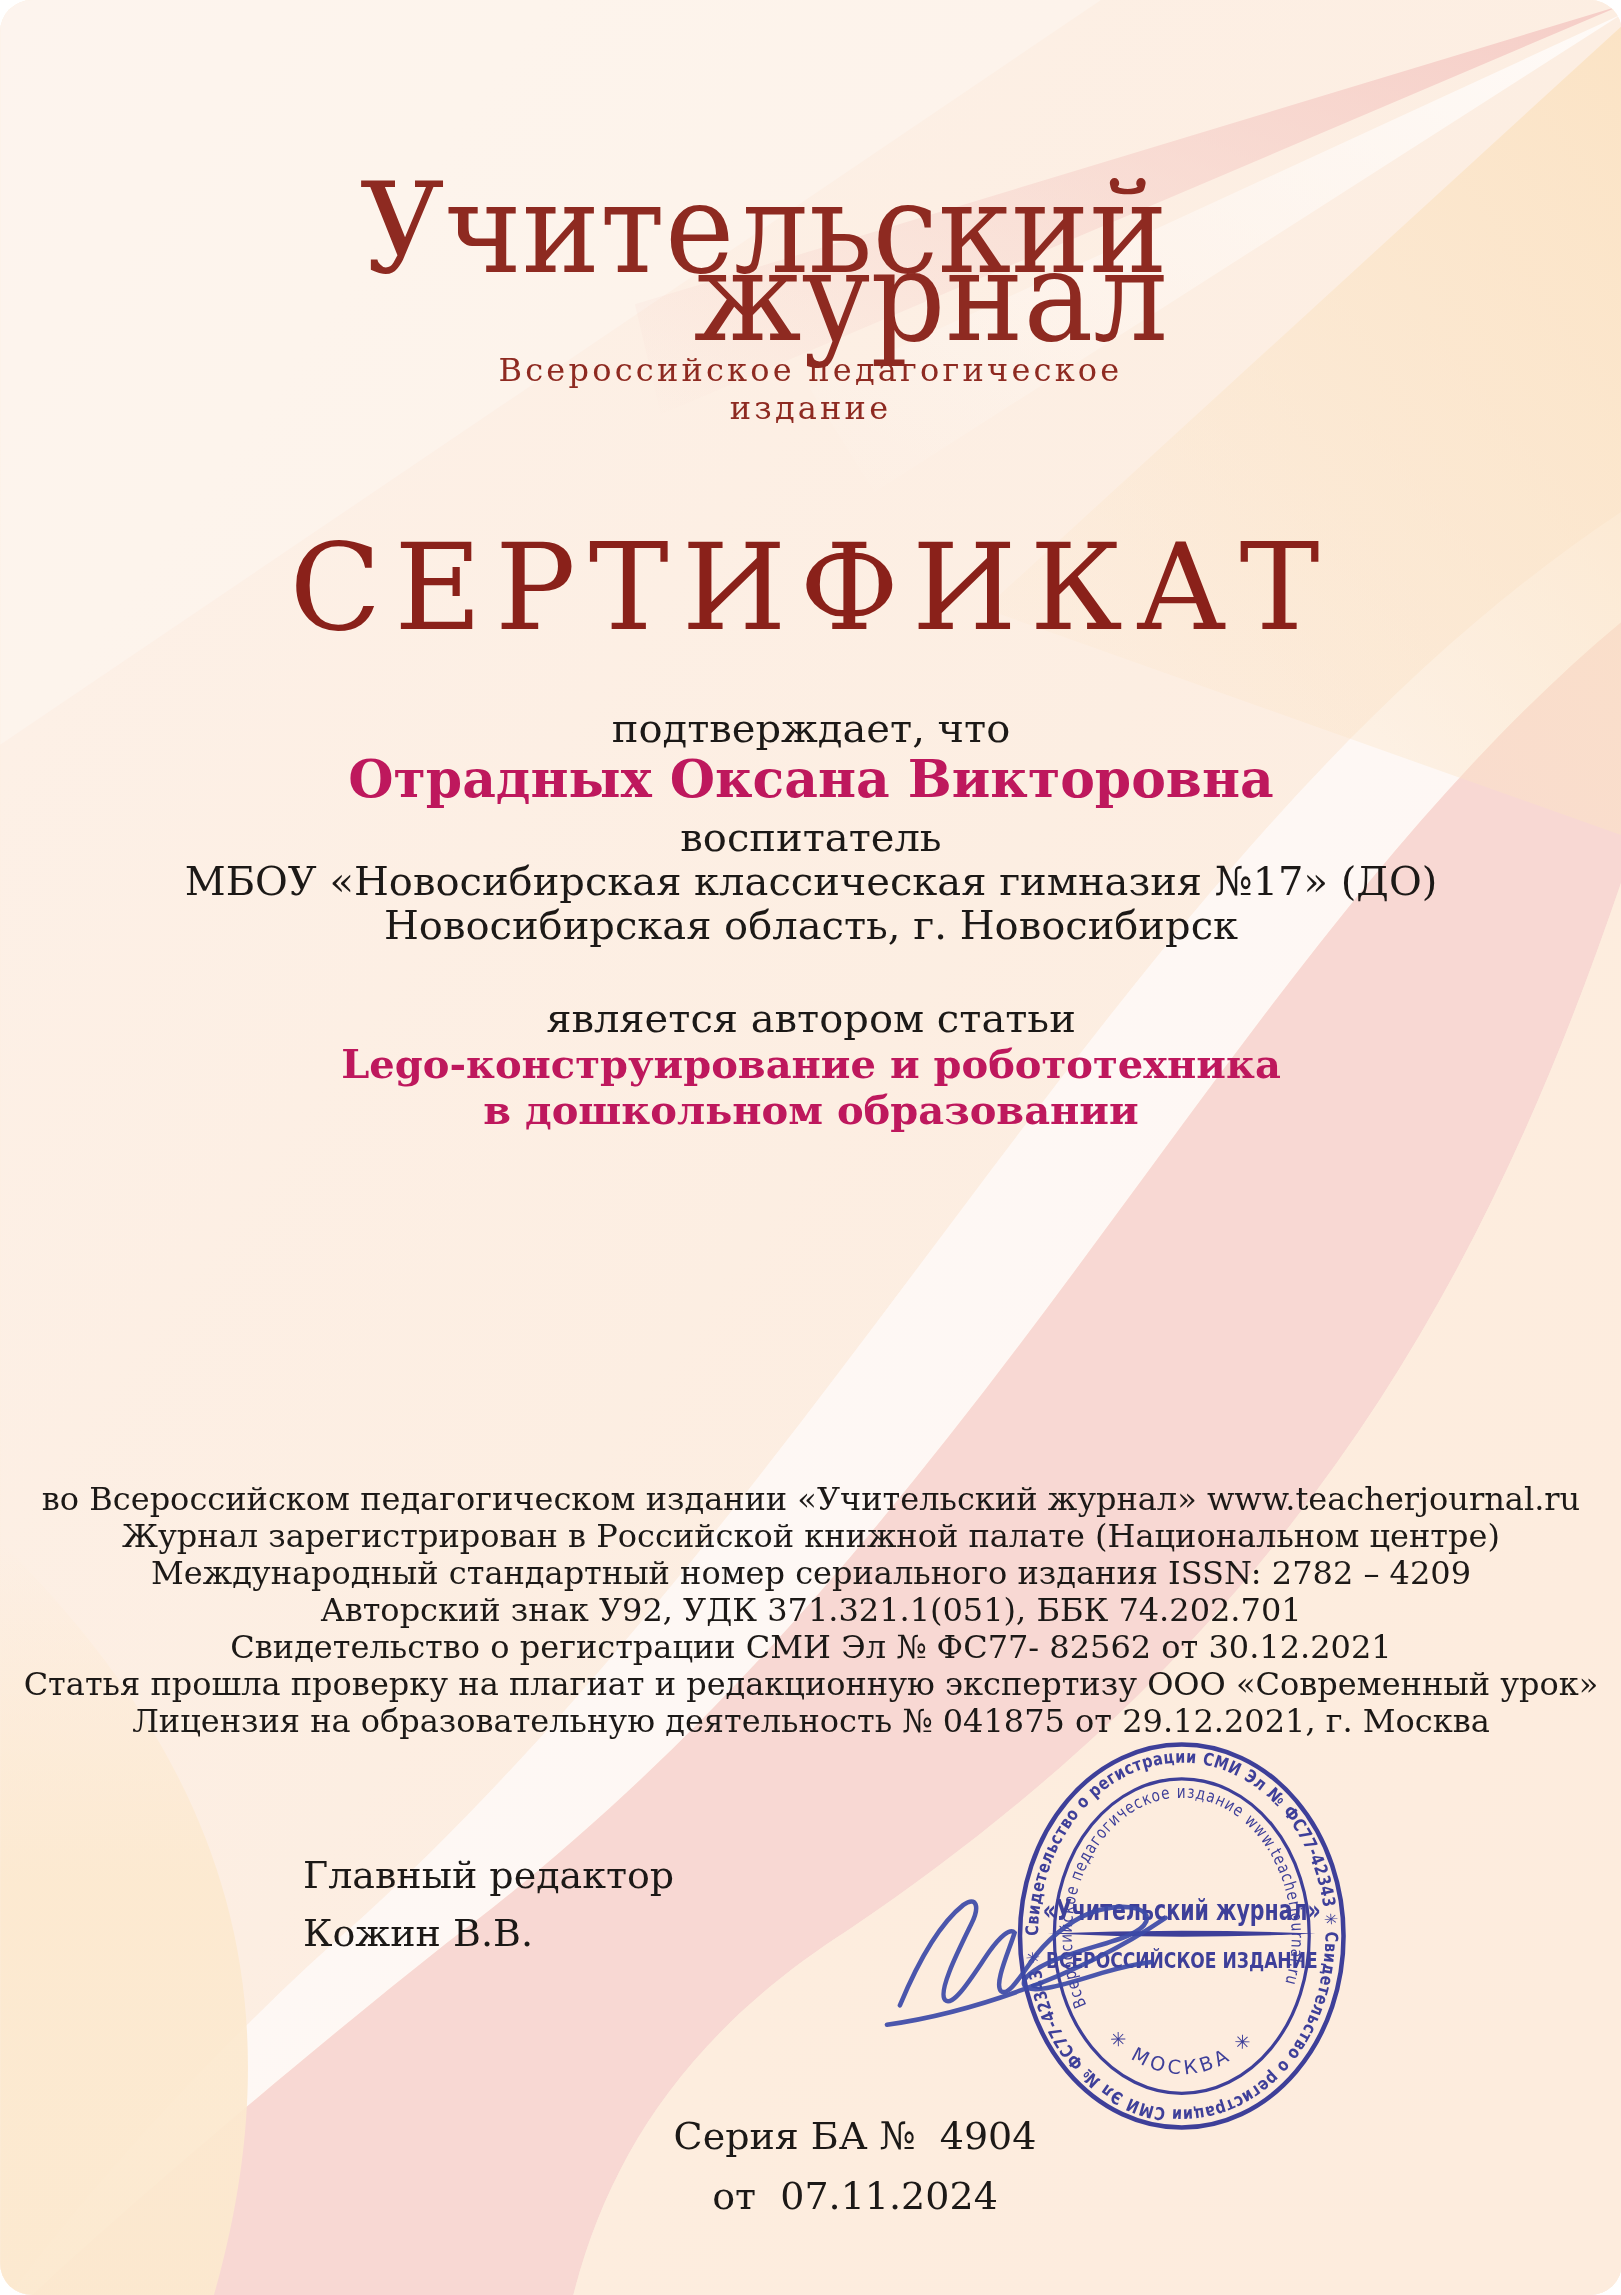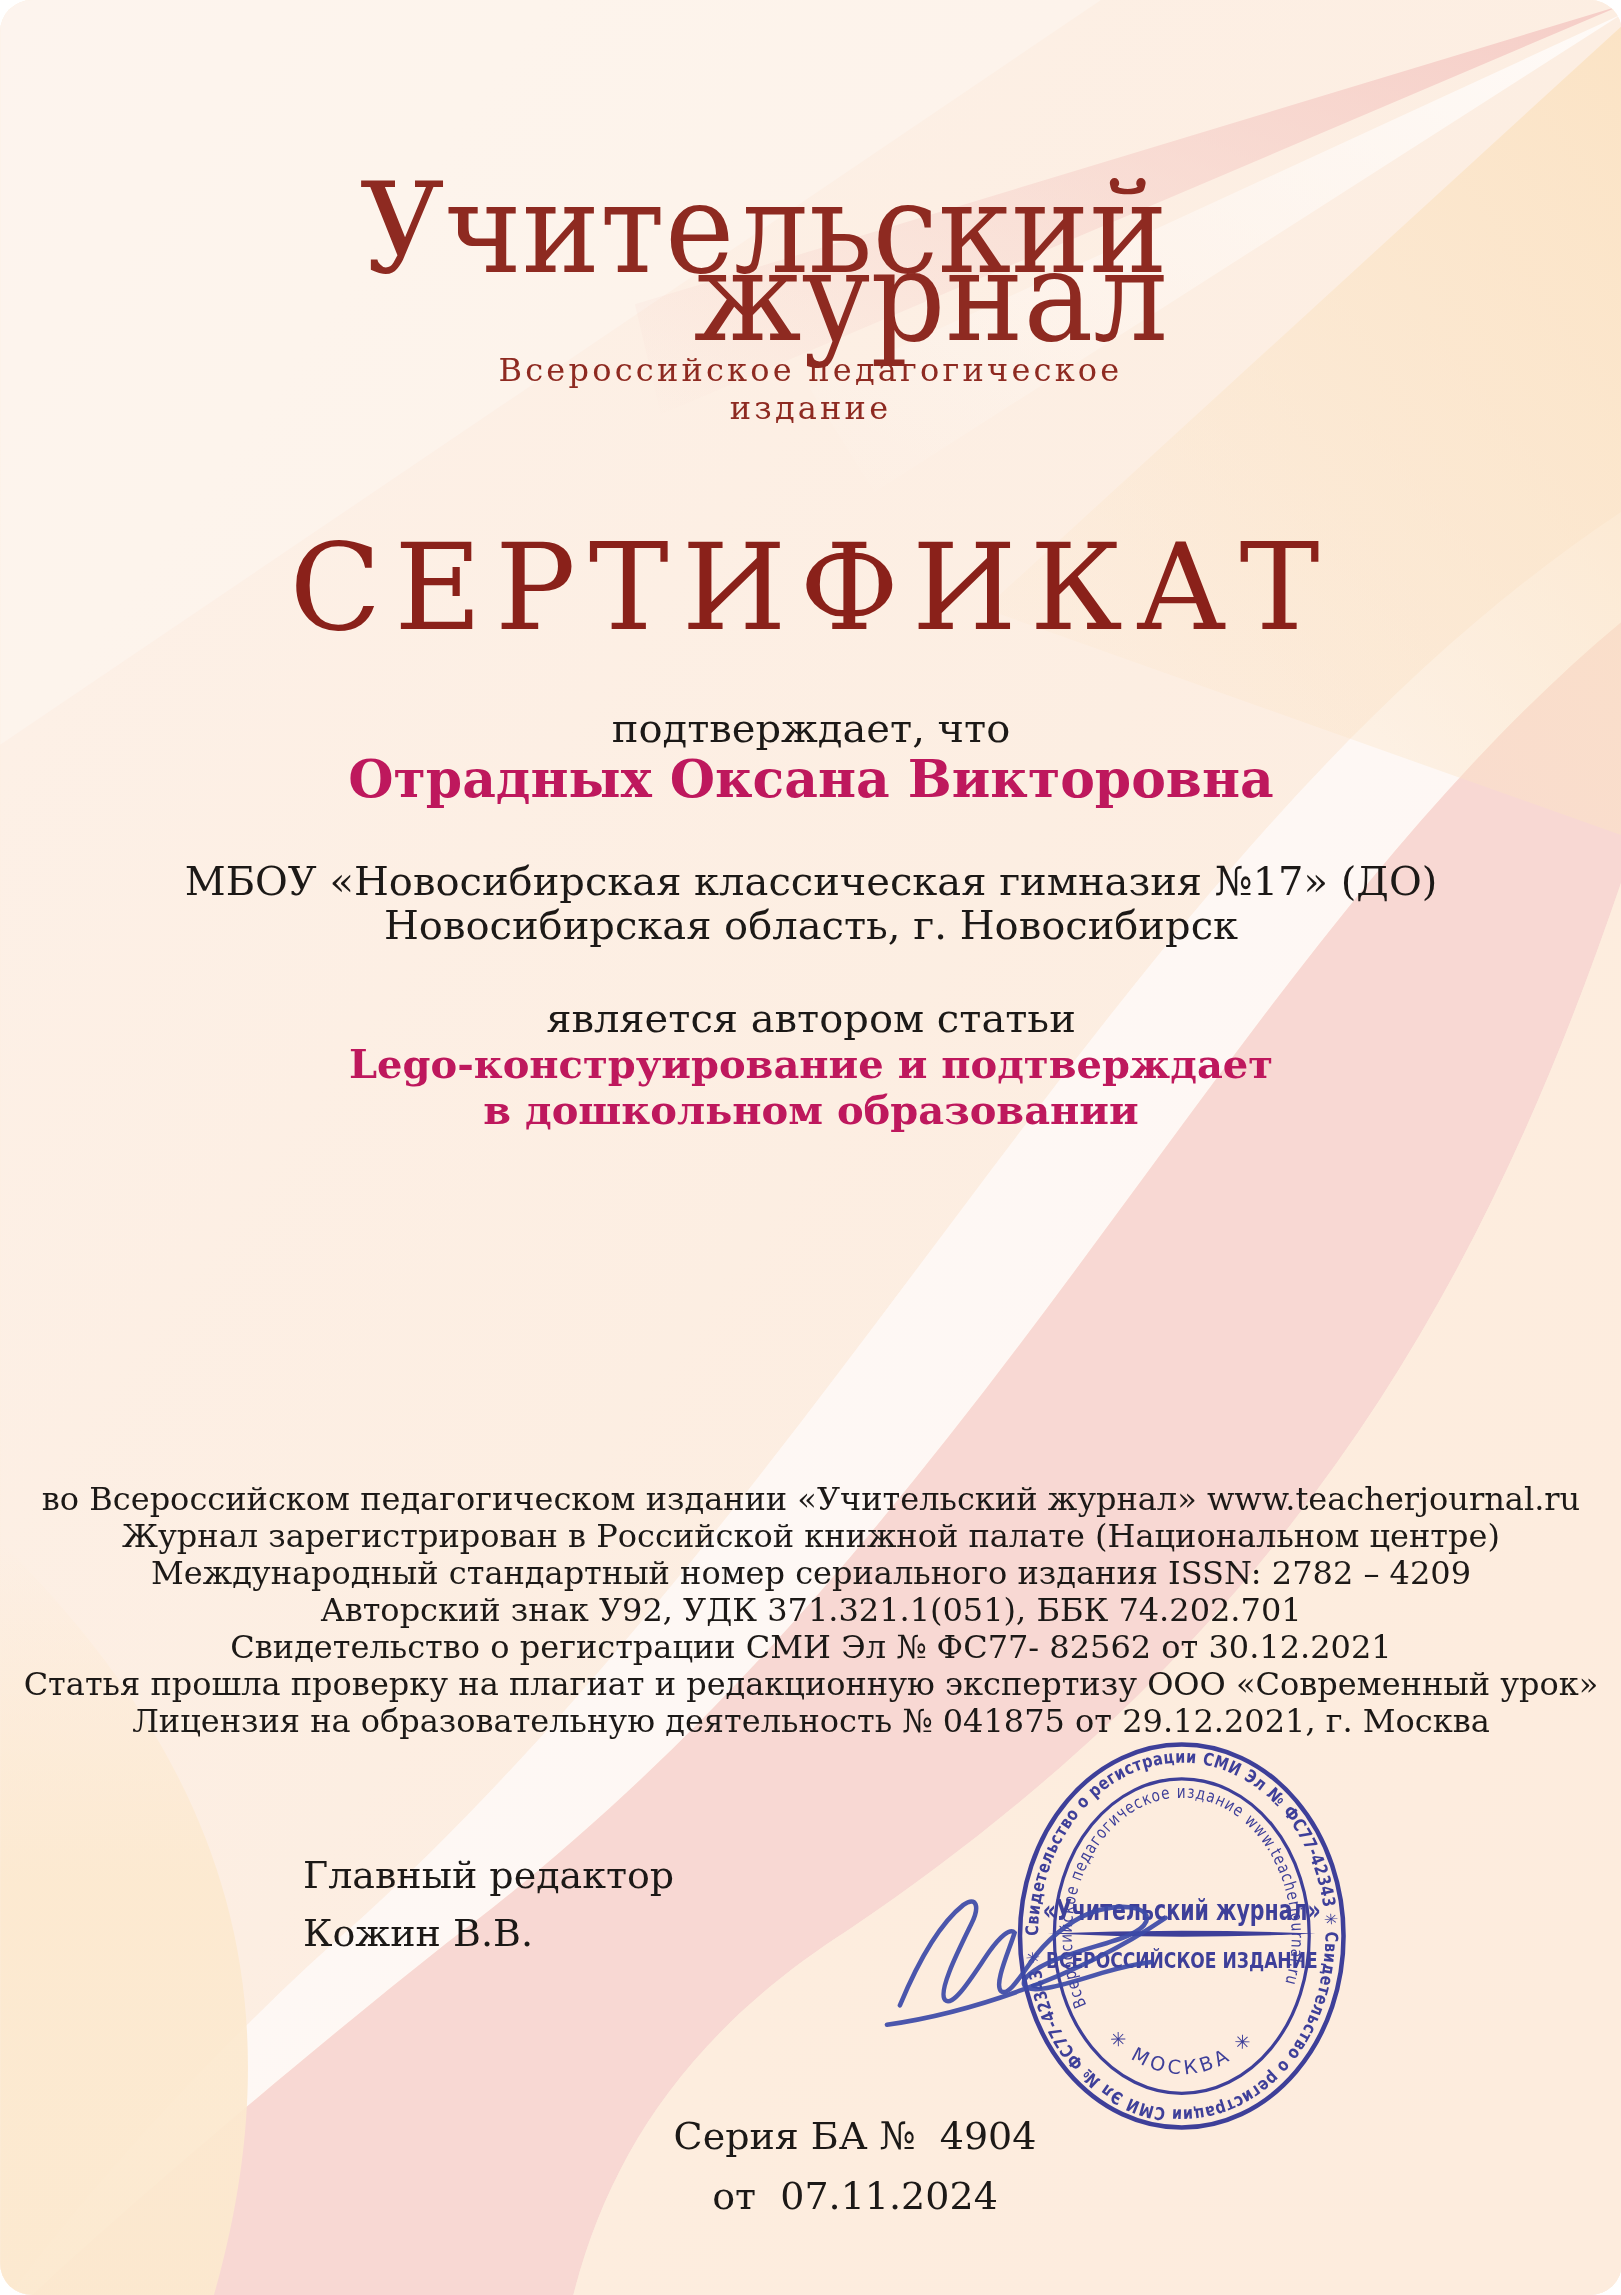--- a/index.html
+++ b/index.html
@@ -88,24 +88,25 @@
 
   <div class="logo">
     <div class="logo-line1">Учительский</div>
     <div class="logo-line2">журнал</div>
     <div class="logo-sub">Всероссийское педагогическое издание</div>
   </div>
 
   <div class="txt cert-title" style="color:#8a211a;">СЕРТИФИКАТ</div>
   <div class="txt confirms">подтверждает, что</div>
   <div class="txt name red">Отрадных Оксана Викторовна</div>
+  <div class="txt role">воспитатель</div>
   <div class="txt org">МБОУ «Новосибирская классическая гимназия №17» (ДО)</div>
   <div class="txt loc">Новосибирская область, г. Новосибирск</div>
   <div class="txt statement">является автором статьи</div>
-  <div class="txt article1 red">Lego-конструирование и подтверждает</div>
+  <div class="txt article1 red">Lego-конструирование и робототехника</div>
   <div class="txt article2 red">в дошкольном образовании</div>
 
   <div class="details">
     <div class="keep">во Всероссийском педагогическом издании «Учительский журнал» www.teacherjournal.ru</div>
     <div class="keep">Журнал зарегистрирован в Российской книжной палате (Национальном центре)</div>
     <div class="keep">Международный стандартный номер сериального издания ISSN: 2782 – 4209</div>
     <div class="keep">Авторский знак У92, УДК 371.321.1(051), ББК 74.202.701</div>
     <div class="keep">Свидетельство о регистрации СМИ Эл № ФС77- 82562 от 30.12.2021</div>
     <div class="keep">Статья прошла проверку на плагиат и редакционную экспертизу ООО «Современный урок»</div>
     <div class="keep">Лицензия на образовательную деятельность № 041875 от 29.12.2021, г. Москва</div>

